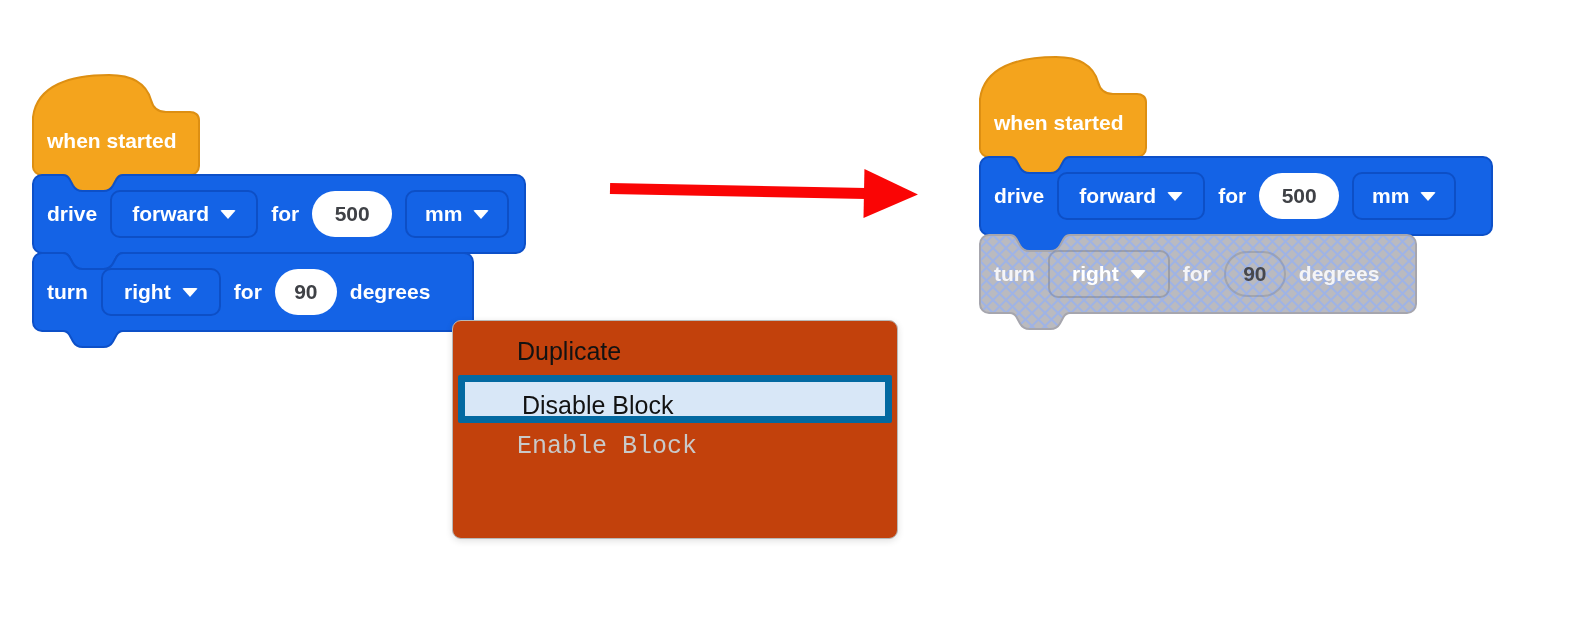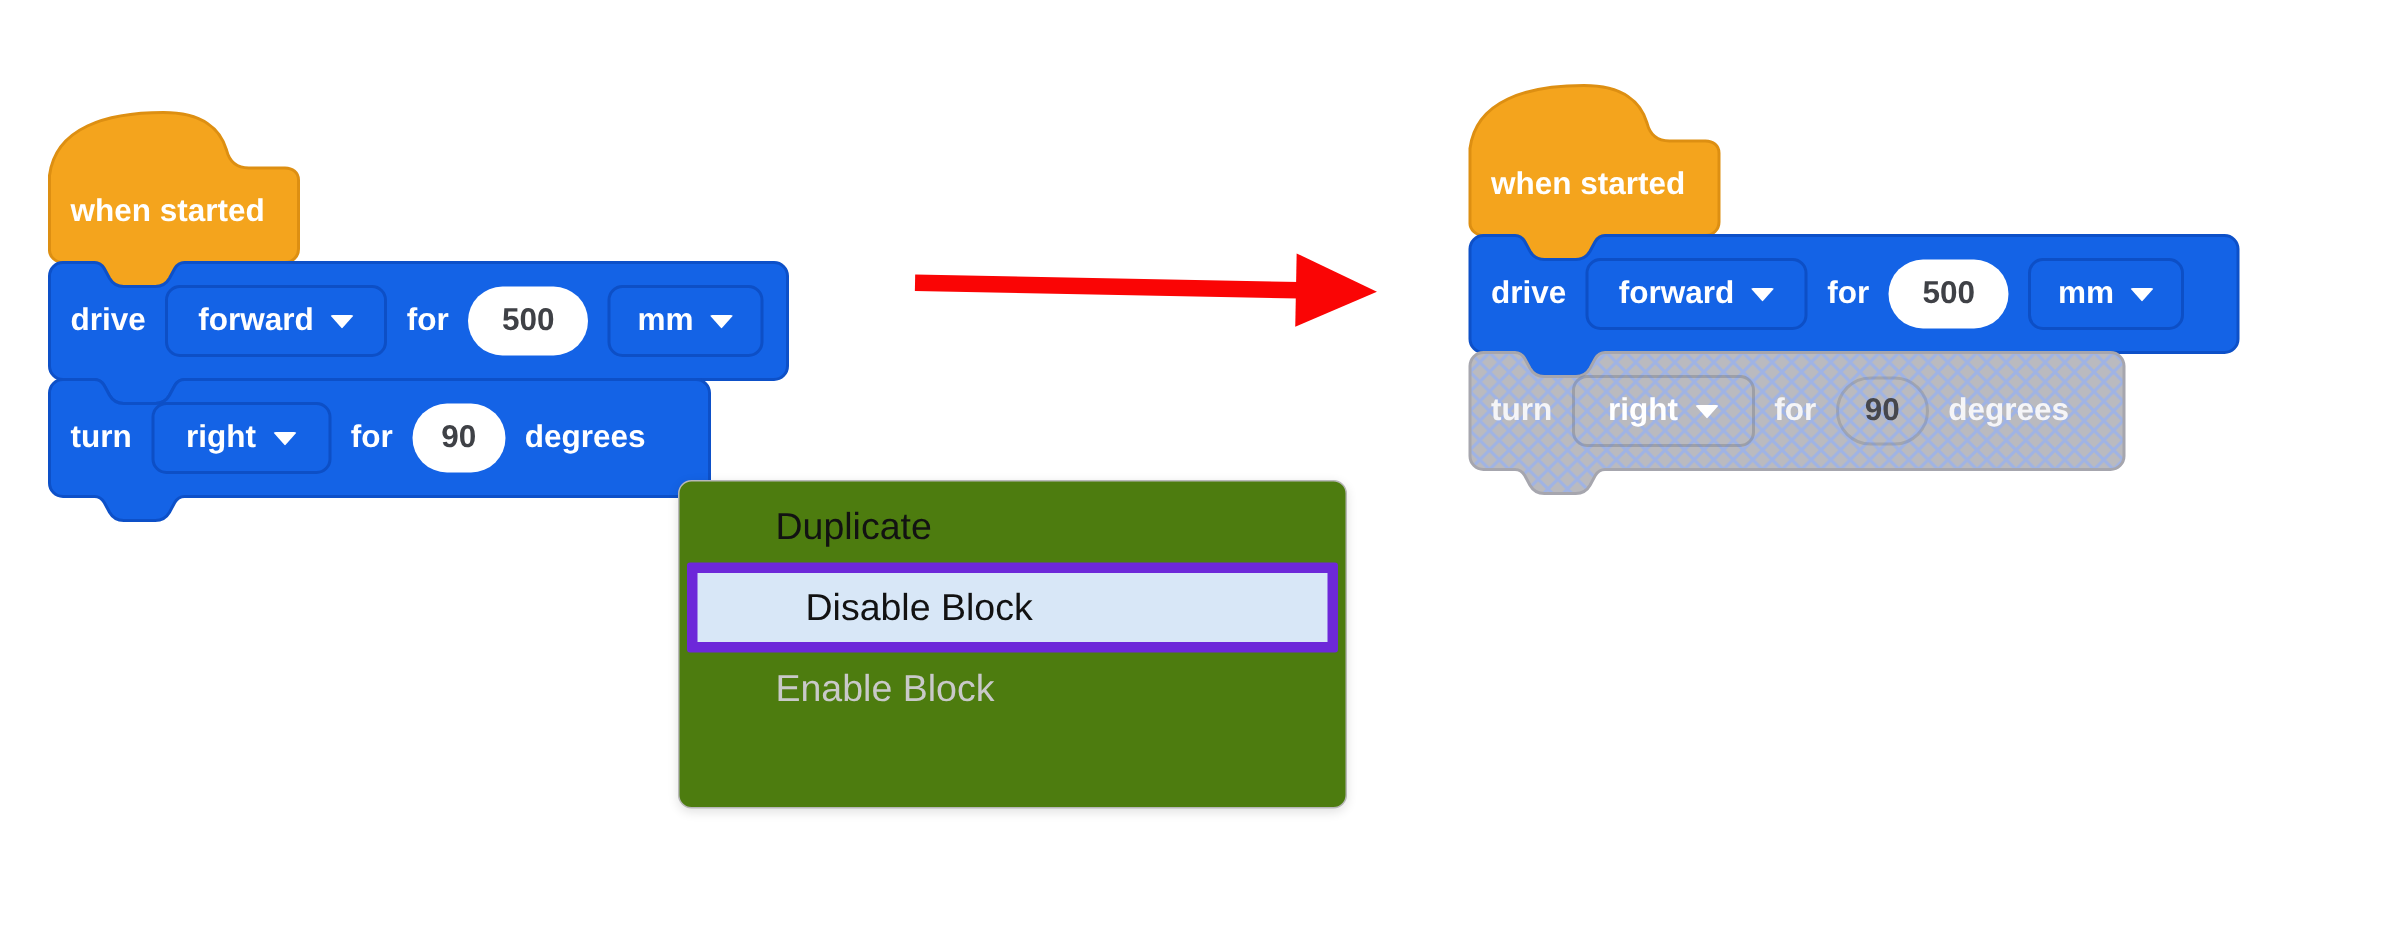--- a/index.html
+++ b/index.html
@@ -18,24 +18,24 @@
   .dd-caret { width:0; height:0; border-left:8px solid transparent; border-right:8px solid transparent; border-top:9px solid #ffffff; border-radius:2px; }
 
   .pill { height:46px; border-radius:23px; background:#ffffff; color:#3f4146; font-size:21px; font-weight:600; display:flex; align-items:center; justify-content:center; }
 
   
   .disabled .block-label { color:#f5f5f7; }
   .disabled .dropdown { border-color:rgba(110,115,130,0.38); }
   .disabled .pill { background:transparent; border:2px solid rgba(110,115,130,0.30); color:#46474d; }
 
   
-  .menu { position:absolute; left:452px; top:320px; width:446px; height:219px; background:#4d7c0f; border:1.5px solid #b8b8b8; border-radius:9px; box-shadow:0 2px 7px rgba(0,0,0,0.12); padding:6px 0; z-index:20; }
+  .menu { position:absolute; left:452px; top:320px; width:446px; height:219px; background:#c2410c; border:1.5px solid #b8b8b8; border-radius:9px; box-shadow:0 2px 7px rgba(0,0,0,0.12); padding:6px 0; z-index:20; }
   .menu-item { height:48px; line-height:48px; padding-left:64px; font-size:25px; color:#121212; cursor:pointer; white-space:nowrap; }
-  .menu-item.selected { height:60px; line-height:46px; margin:0 5px; border:7px solid #6d28d9; background:#d8e7f7; border-radius:2px; padding-left:72px; }
-  .menu-item.disabled { color:#c9c9c9; cursor:default; }
+  .menu-item.selected { height:48px; line-height:46px; margin:0 5px; border:7px solid #0369a1; background:#d8e7f7; border-radius:2px; padding-left:57px; }
+  .menu-item.disabled { color:#c9c9c9; cursor:default;font-family:Liberation Mono, monospace; }
 
   
   .arrow { position:absolute; left:606px; top:158px; z-index:10; transform:rotate(1.1deg); }
 </style>
 </head>
 <body>
 
 <div class="canvas">
 
   <div>

